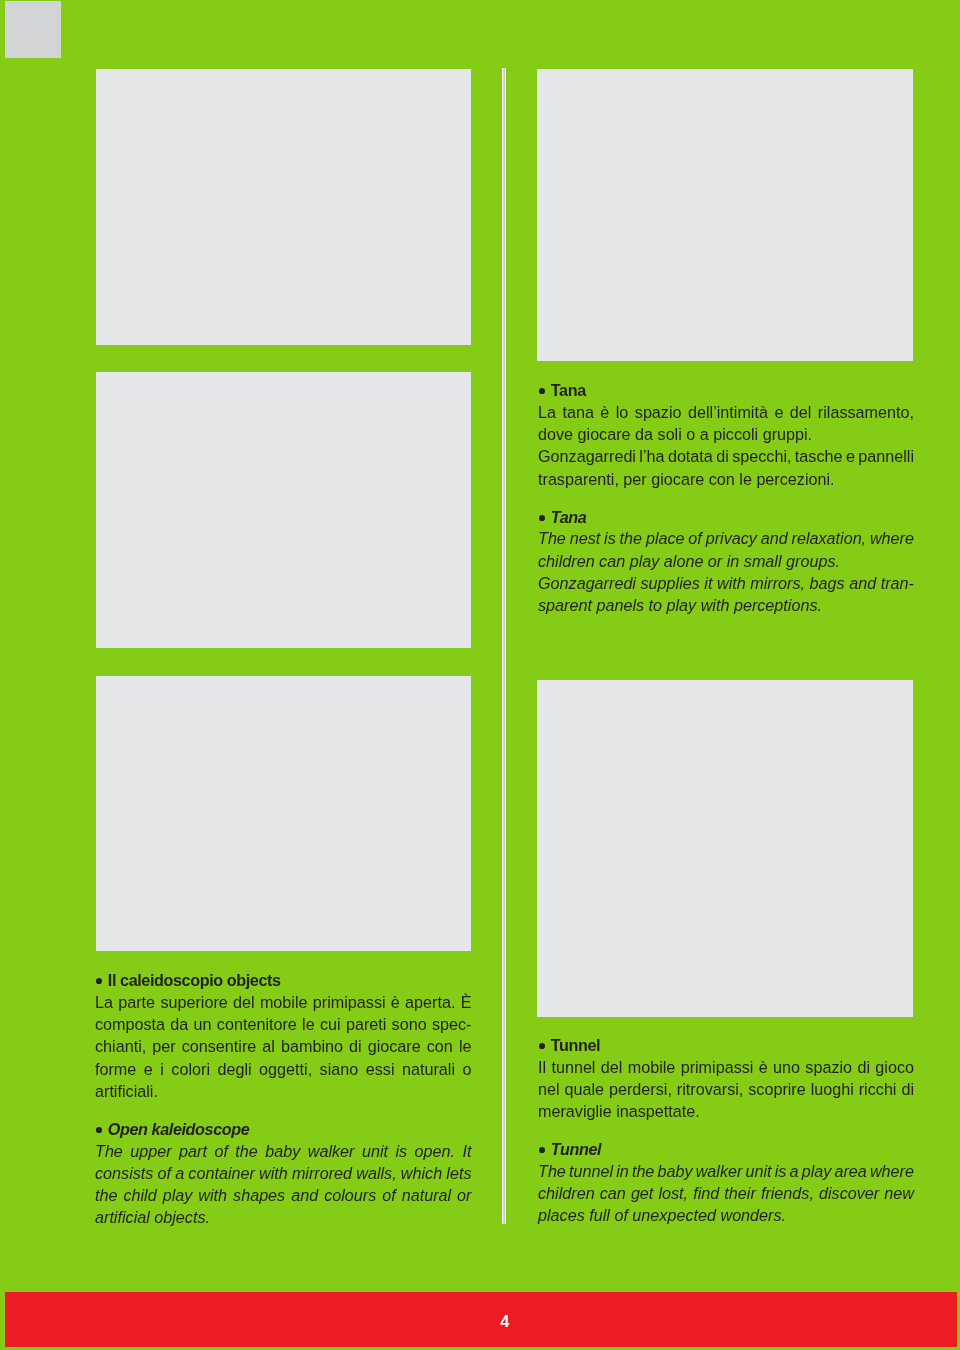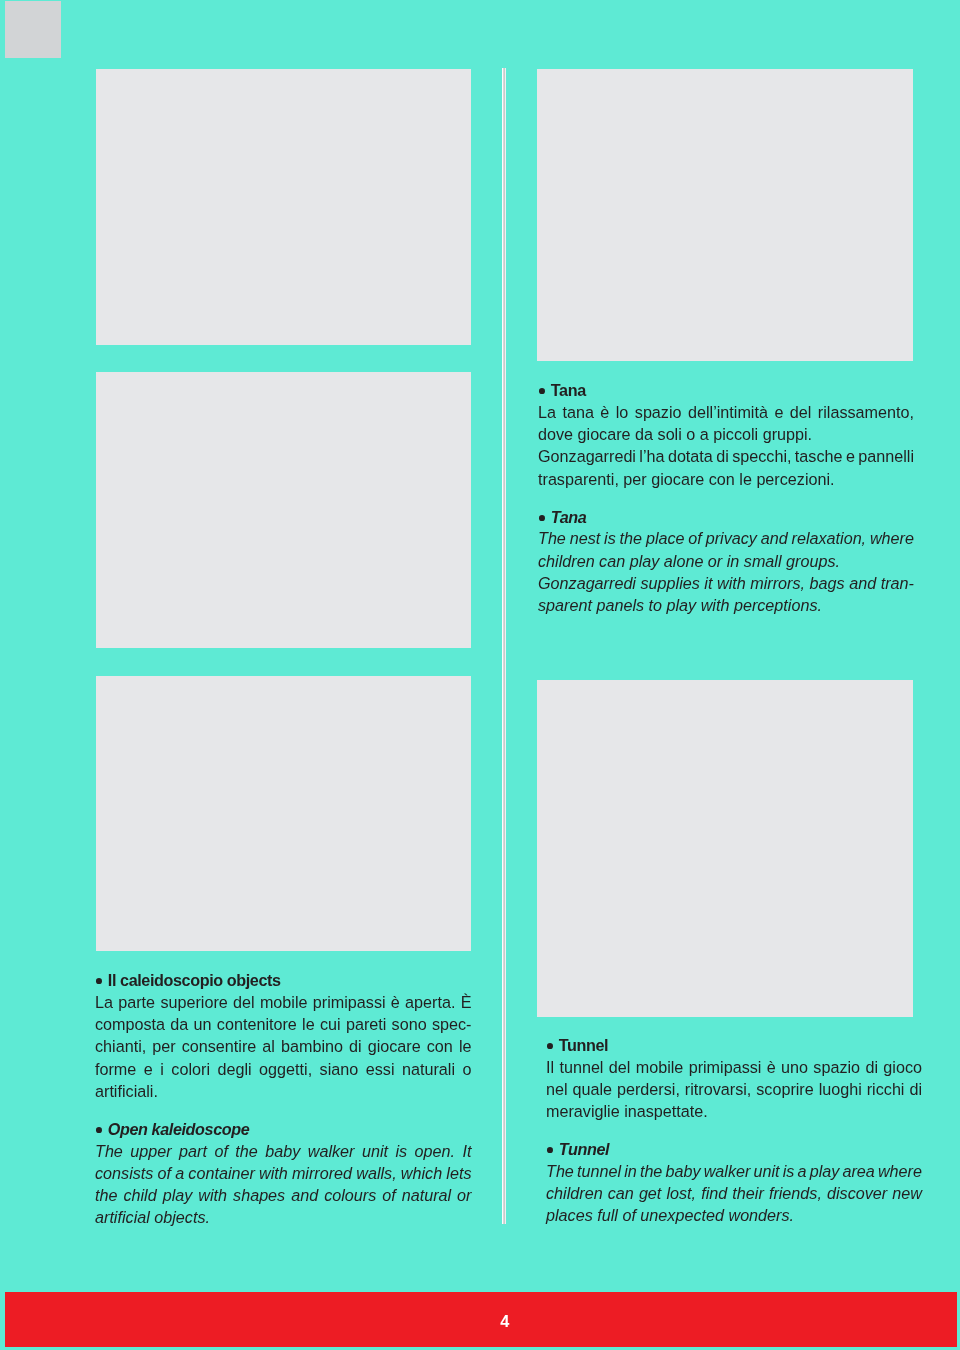--- a/index.html
+++ b/index.html
@@ -3,21 +3,21 @@
 <meta charset="utf-8">
 <title>Catalogue page 4</title>
 <style>
   html,body{margin:0;padding:0;}
   body{
     width:960px;height:1350px;background:#ffffff;position:relative;overflow:hidden;
     font-family:"Liberation Sans", sans-serif;
     -webkit-font-smoothing:antialiased;
     -moz-osx-font-smoothing:grayscale;
   }
-  .page{position:absolute;left:0;top:0;width:960px;height:1350px;background:#5eead4;}
+  .page{position:absolute;left:0;top:0;width:960px;height:1350px;background:#84cc16;}
 
   .corner-mark{position:absolute;left:5px;top:1px;width:56px;height:57px;background:#d2d4d6;}
   .divider{position:absolute;left:502px;top:68px;width:4px;height:1156px;
     background:linear-gradient(to right,#ffffff 0%,#fbfbfb 20%,#cdcfd0 42%,#bcbebf 56%,#dcdddd 72%,#ffffff 100%);}
   .imgbox{position:absolute;background:#e6e7e9;}
 
   
   .colblock{position:absolute;color:#231f20;}
   .scaler{transform:scaleX(0.993);transform-origin:left top;width:100.7049%;}
   .blk{margin:0;}
@@ -90,21 +90,21 @@
         <div class="bdy">
             <div class="jt" style="word-spacing: 2.97813px;">The upper part of the baby walker unit is open. It</div>
             <div class="jt" style="word-spacing: -0.339842px;">consists of a container with mirrored walls, which lets</div>
             <div class="jt" style="word-spacing: 1.5px;">the child play with shapes and colours of natural or</div>
             <div class="ln">artificial objects.</div>
           </div>
       </div>
     </div>
   </div>
 
-  <div class="colblock" style="left:538.2px;top:1034.8px;width:376px;margin-left:8px;">
+  <div class="colblock" style="left:538.2px;top:1034.8px;width:376px;">
     <div class="scaler">
       <div class="blk it">
         <div class="ttl"><span class="bullet">•</span><span>Tunnel</span></div>
         <div class="bdy">
             <div class="jt" style="word-spacing: 0.842008px;">Il tunnel del mobile primipassi è uno spazio di gioco</div>
             <div class="jt" style="word-spacing: 0.441963px;">nel quale perdersi, ritrovarsi, scoprire luoghi ricchi di</div>
             <div class="ln">meraviglie inaspettate.</div>
           </div>
       </div>
       <div class="gap"></div>

